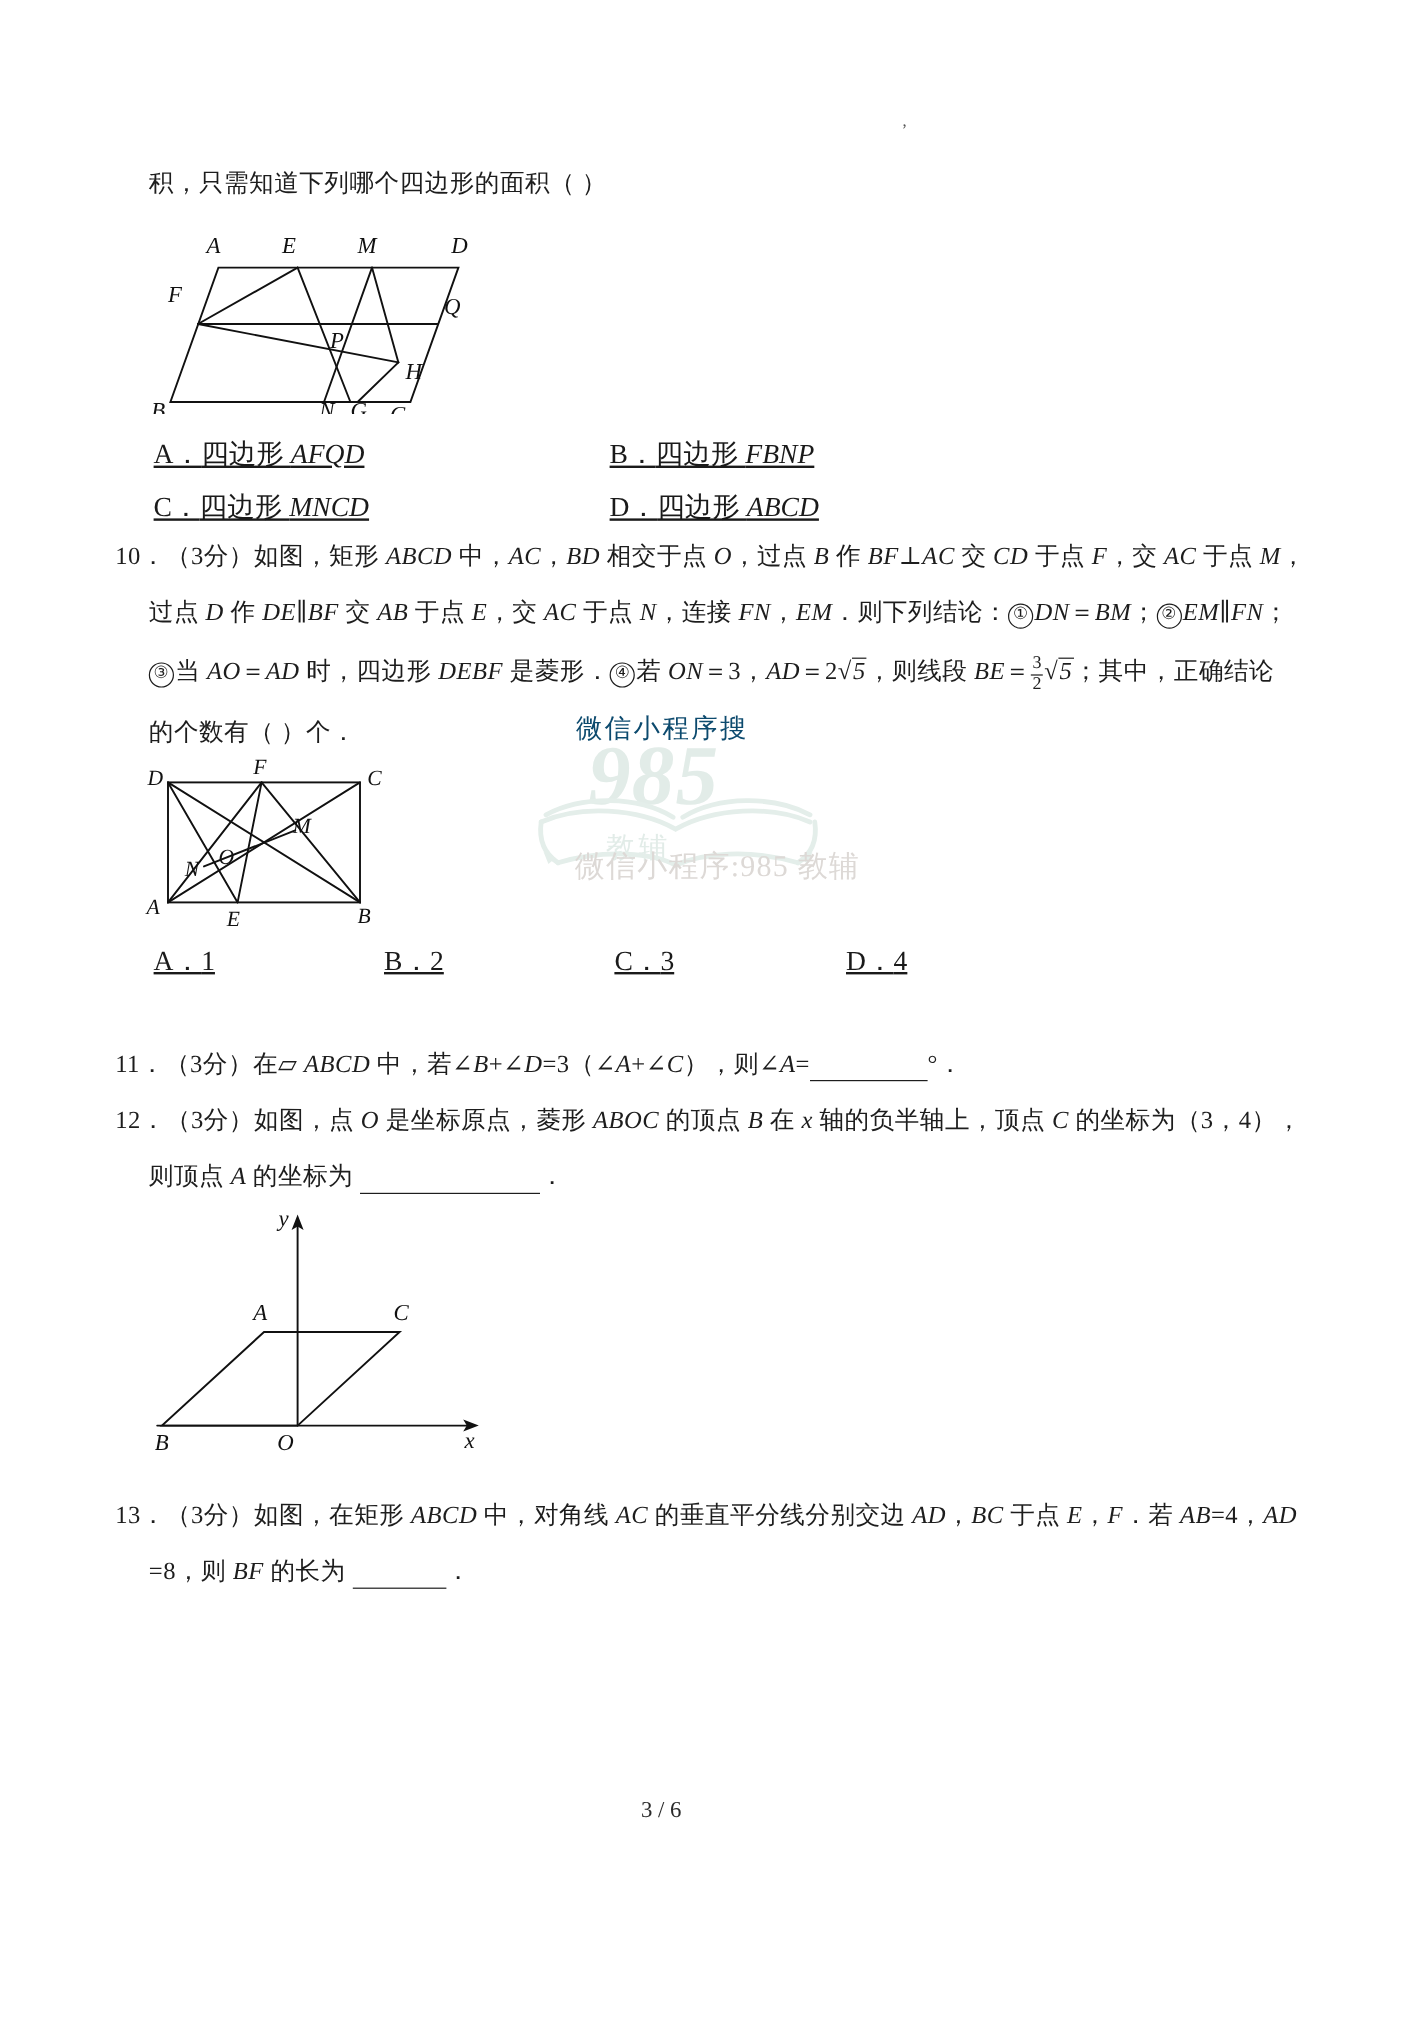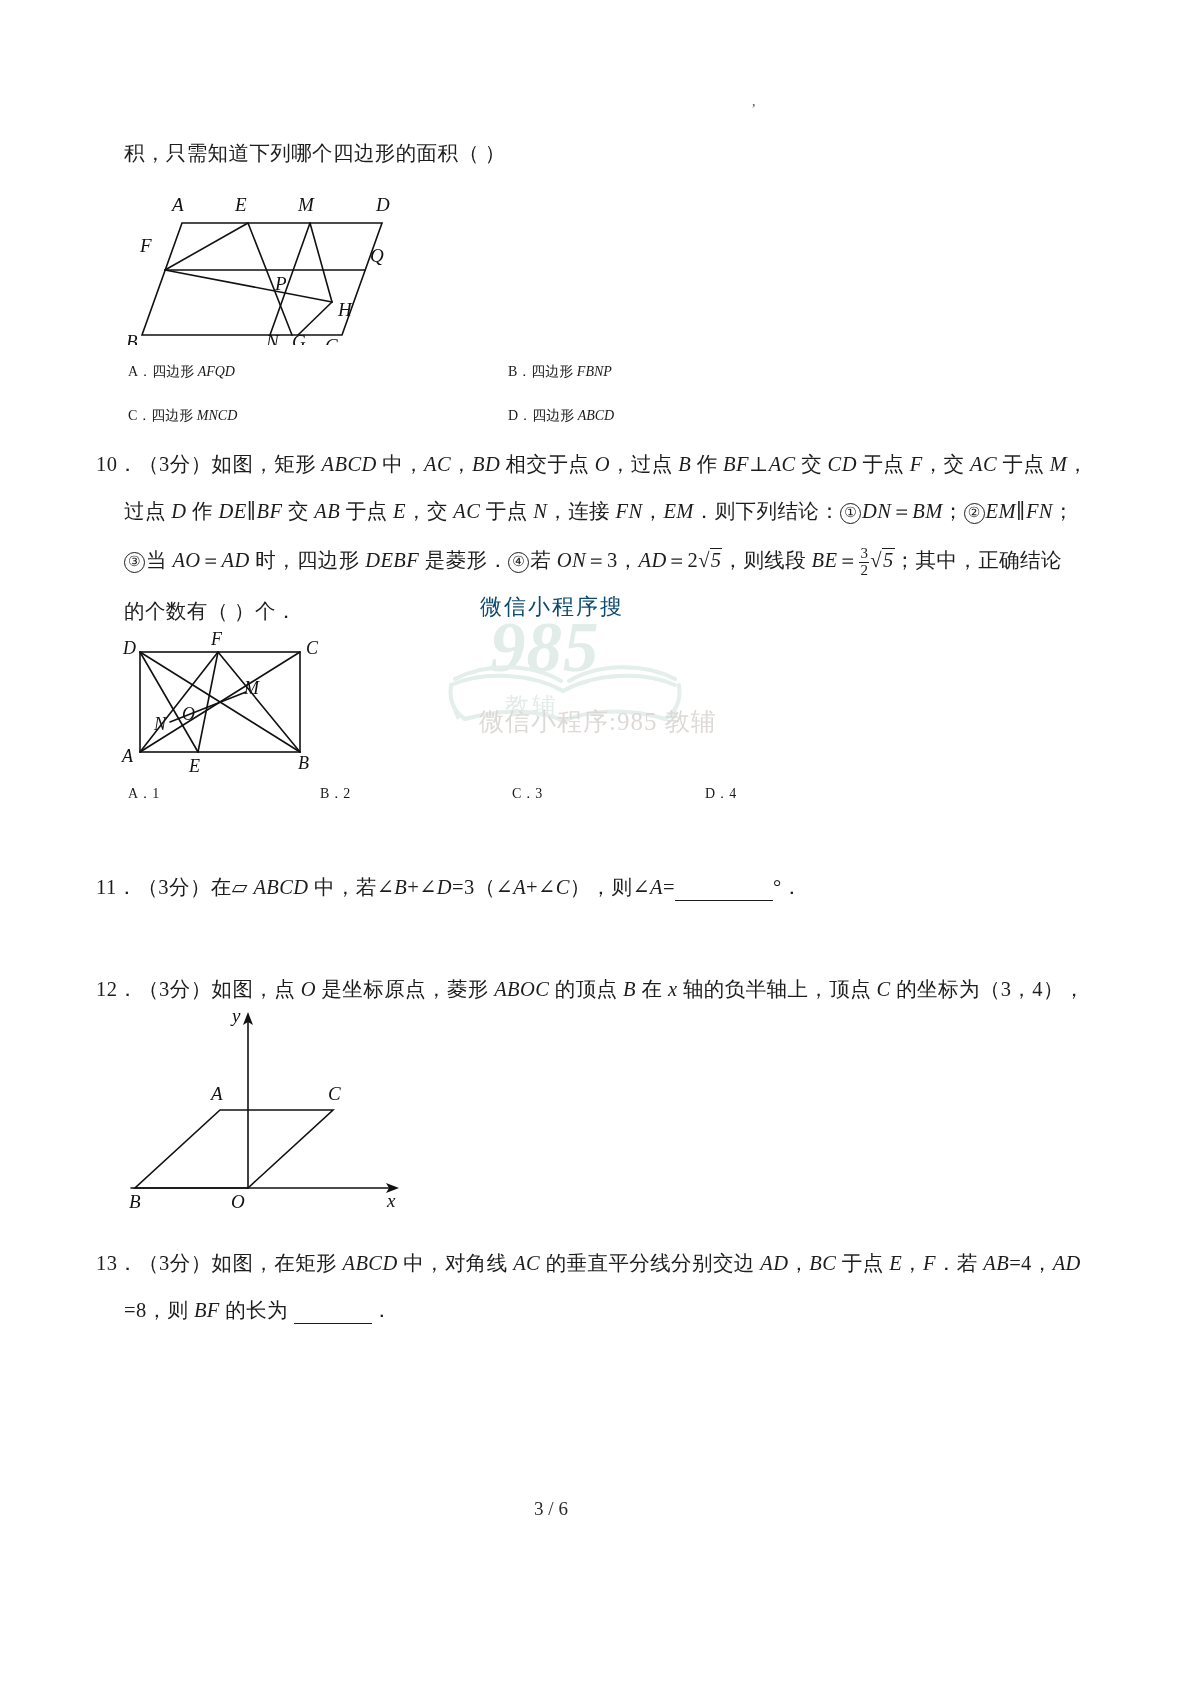--- a/index.html
+++ b/index.html
@@ -35,22 +35,23 @@
     letter-spacing: .4px;
     white-space: nowrap;
     color: #1d1d1d;
   }
   .it { font-style: italic; }
   .bold { font-weight: bold; }
 
   .opt-row { position: absolute; width: 1000px; }
   .opt {
     position: absolute;
-    font-size: 14px;
-    white-space: nowrap;
+    font-size: 23px;
+    white-space: nowrap;
+    text-decoration: underline;
   }
 
   .blank-ul {
     display: inline-block;
     border-bottom: 1.3px solid #1d1d1d;
     vertical-align: bottom;
     height: 17px;
   }
 
   
@@ -276,22 +277,25 @@
       <div class="opt" style="left:705px;">
         <span>D．</span><span>4</span>
       </div>
     </div>
 
 
     <div class="ln" style="left:96px; top:873px;">
       <span>11．</span><span>（3分）</span><span>在▱ </span><span class="it">ABCD</span><span> 中，若∠</span><span class="it">B</span><span>+∠</span><span class="it">D</span><span>=3（∠</span><span class="it">A</span><span>+∠</span><span class="it">C</span><span>），则∠</span><span class="it">A</span><span>=</span><span class="blank-ul" style="width:98px;"></span><span>°．</span>
     </div>
 
-    <div class="ln" style="left:96px; top:975px;">
+    <div class="ln" style="left:96px; top:920px;">
       <span>12．</span><span>（3分）</span><span>如图，点 </span><span class="it">O</span><span> 是坐标原点，菱形 </span><span class="it">ABOC</span><span> 的顶点 </span><span class="it">B</span><span> 在 </span><span class="it">x</span><span> 轴的负半轴上，顶点 </span><span class="it">C</span><span> 的坐标为（3，4），</span>
+    </div>
+    <div class="ln" style="left:124px; top:967px;">
+      <span>则顶点 </span><span class="it">A</span><span> 的坐标为 </span><span class="blank-ul" style="width:150px;"></span><span>．</span>
     </div>
 
     <div class="fig" style="left:115px; top:1000px;">
       <svg width="300" height="215" viewBox="0 0 300 215">
         <g stroke="#111" stroke-width="1.6" fill="none" stroke-linecap="round">
 
           <path d="M133,188 L133,18"></path>
 
           <path d="M16,188 L278,188"></path>
 

